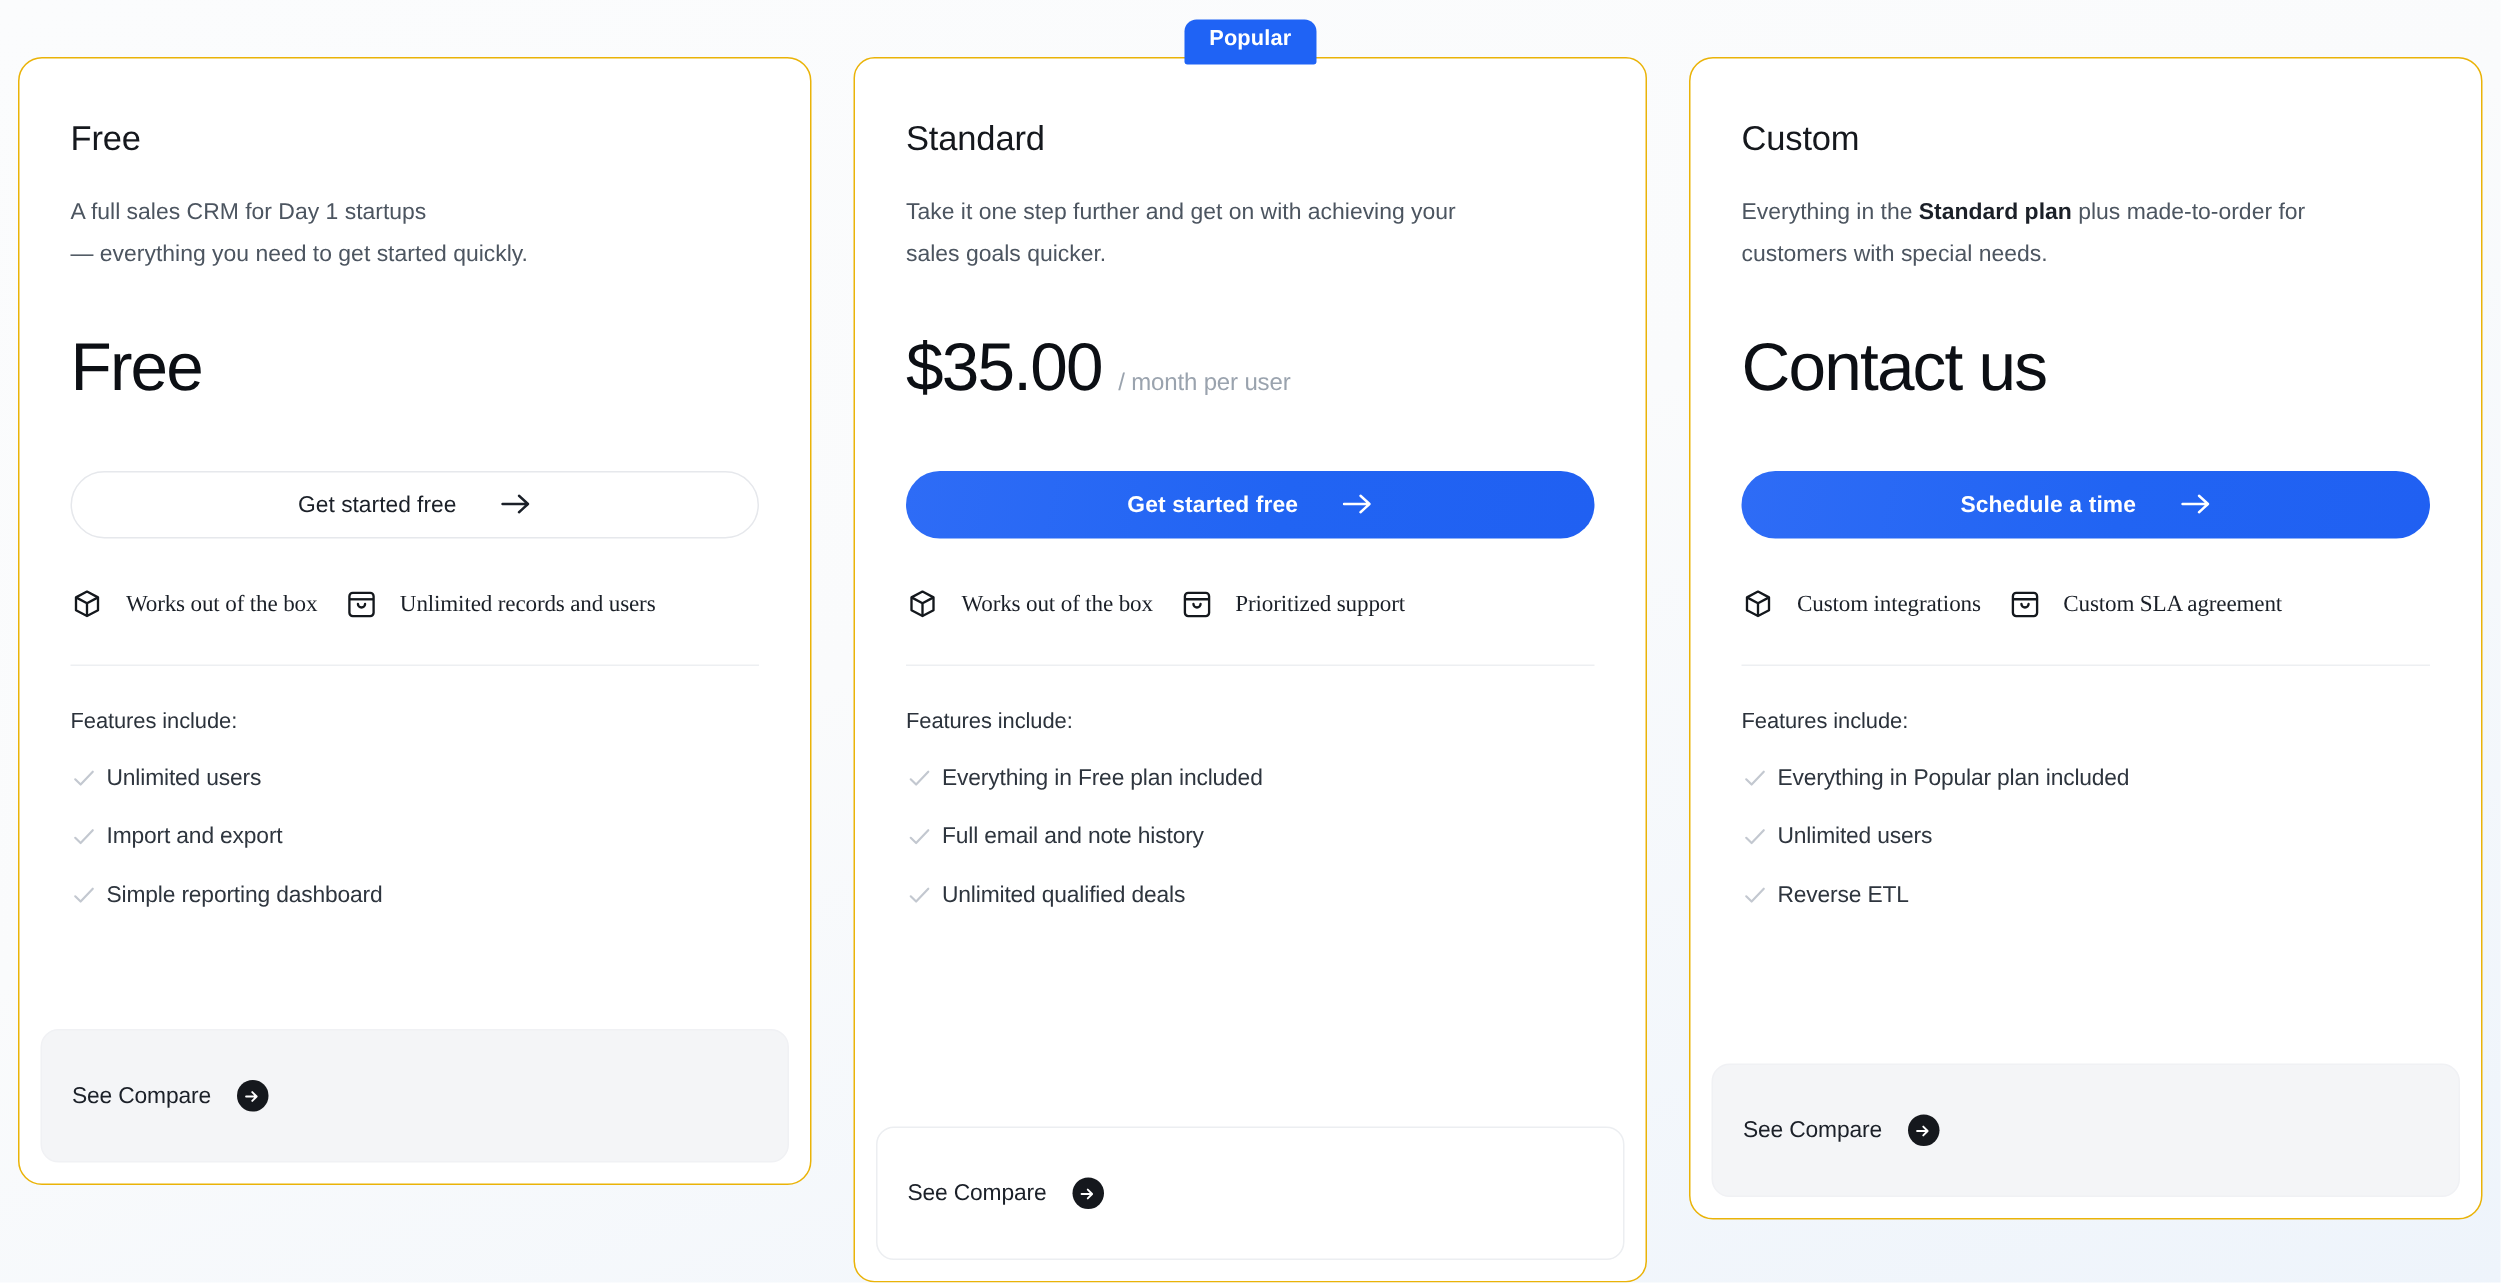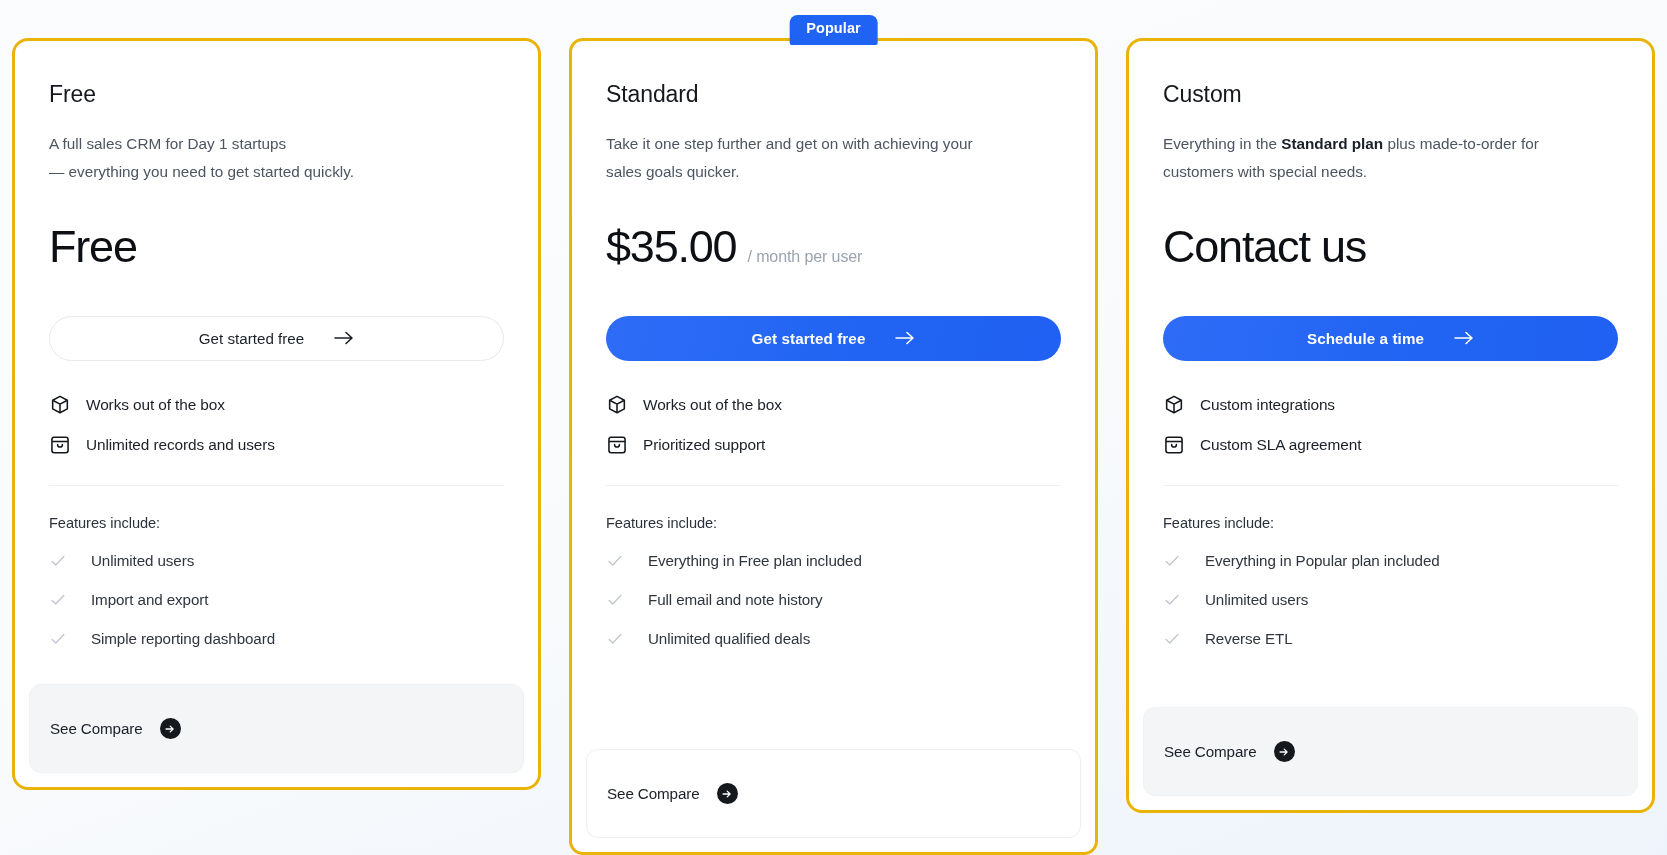--- a/index.html
+++ b/index.html
@@ -21,21 +21,21 @@
     display: flex;
     gap: 28px;
     padding: 38px 12px 0 12px;
     align-items: flex-start;
     height: 855px;
   }
 
   .plan-card {
     position: relative;
     background: #ffffff;
-    border: 3px solid #eab308;
+    border: 1px solid #eab308;
     border-radius: 16px;
     flex: 1 1 0;
     padding: 40px 34px 0 34px;
     display: flex;
     flex-direction: column;
     min-width: 0;
   }
 
   .plan-card.free {
     height: 752px;
@@ -133,22 +133,23 @@
     color: #ffffff;
     font-weight: bold;
     letter-spacing: 0.1px;
   }
   .cta svg { flex: none; }
 
   
   .highlights {
     margin-top: 33px;
     display: flex;
-    flex-direction: column;
+    flex-direction: row;
     gap: 18px;
+    font-family: Liberation Serif, serif;
   }
   .hl-row {
     display: flex;
     align-items: center;
     gap: 15px;
   }
   .hl-row .icon { flex: none; width: 22px; height: 22px; color: #14181d; }
   .hl-label {
     font-size: 15.4px;
     color: #1b2028;
@@ -172,21 +173,21 @@
   .feature-list {
     margin-top: 21px;
     display: flex;
     flex-direction: column;
     gap: 21px;
     list-style: none;
   }
   .feature-item {
     display: flex;
     align-items: center;
-    gap: 24px;
+    gap: 6px;
   }
   .check { flex: none; width: 18px; height: 18px; color: #c3c8d0; }
   .feature-text {
     font-size: 15.2px;
     color: #2e353e;
     letter-spacing: -0.1px;
   }
 
   .spacer { flex: 1 1 auto; min-height: 14px; }
 

